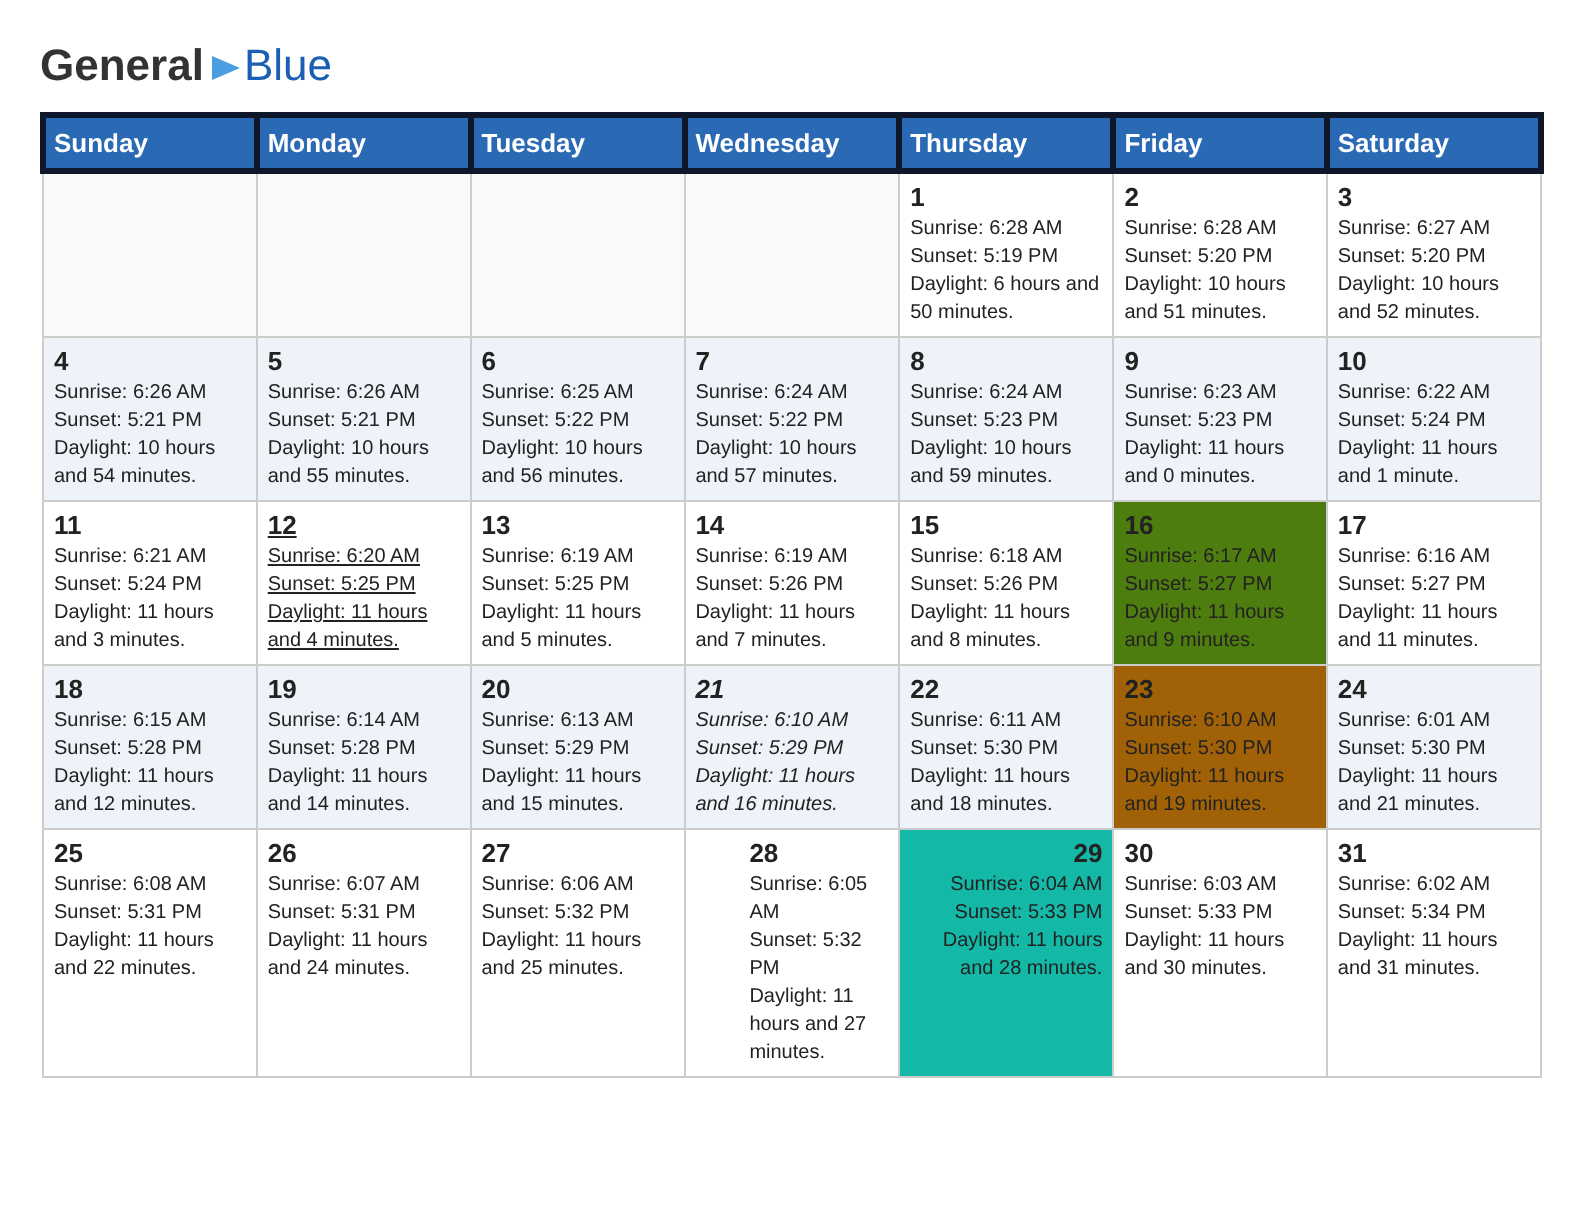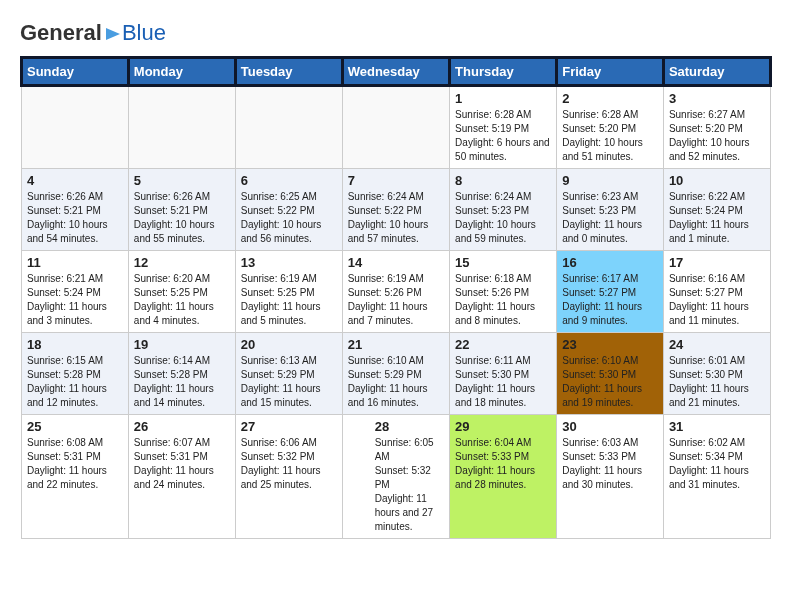--- a/index.html
+++ b/index.html
@@ -204,21 +204,21 @@
       </tr>
       <tr>
         <td style="background: rgb(255, 255, 255);">
         <span class="day-num">11</span>
         <div class="cell-content">
           <span>Sunrise: 6:21 AM</span><br>
           <span>Sunset: 5:24 PM</span><br>
           <span>Daylight: 11 hours and 3 minutes.</span>
         </div>
       </td>
-        <td style="background: rgb(255, 255, 255);">
+        <td style="background: rgb(255, 255, 255); text-decoration: underline;">
         <span class="day-num">12</span>
         <div class="cell-content">
           <span>Sunrise: 6:20 AM</span><br>
           <span>Sunset: 5:25 PM</span><br>
           <span>Daylight: 11 hours and 4 minutes.</span>
         </div>
       </td>
         <td style="background: rgb(255, 255, 255);">
         <span class="day-num">13</span>
         <div class="cell-content">
@@ -236,21 +236,21 @@
         </div>
       </td>
         <td style="background: rgb(255, 255, 255);">
         <span class="day-num">15</span>
         <div class="cell-content">
           <span>Sunrise: 6:18 AM</span><br>
           <span>Sunset: 5:26 PM</span><br>
           <span>Daylight: 11 hours and 8 minutes.</span>
         </div>
       </td>
-        <td style="background: #7dd3fc;">
+        <td style="background: #4d7c0f;">
         <span class="day-num">16</span>
         <div class="cell-content">
           <span>Sunrise: 6:17 AM</span><br>
           <span>Sunset: 5:27 PM</span><br>
           <span>Daylight: 11 hours and 9 minutes.</span>
         </div>
       </td>
         <td style="background: rgb(255, 255, 255);">
         <span class="day-num">17</span>
         <div class="cell-content">
@@ -278,21 +278,21 @@
         </div>
       </td>
         <td style="background: rgb(238, 242, 249);">
         <span class="day-num">20</span>
         <div class="cell-content">
           <span>Sunrise: 6:13 AM</span><br>
           <span>Sunset: 5:29 PM</span><br>
           <span>Daylight: 11 hours and 15 minutes.</span>
         </div>
       </td>
-        <td style="background: rgb(238, 242, 249);">
+        <td style="background: rgb(238, 242, 249); font-style: italic;">
         <span class="day-num">21</span>
         <div class="cell-content">
           <span>Sunrise: 6:10 AM</span><br>
           <span>Sunset: 5:29 PM</span><br>
           <span>Daylight: 11 hours and 16 minutes.</span>
         </div>
       </td>
         <td style="background: rgb(238, 242, 249);">
         <span class="day-num">22</span>
         <div class="cell-content">
@@ -344,21 +344,21 @@
         </div>
       </td>
         <td style="background: rgb(255, 255, 255); padding-left: 32px;">
         <span class="day-num">28</span>
         <div class="cell-content">
           <span>Sunrise: 6:05 AM</span><br>
           <span>Sunset: 5:32 PM</span><br>
           <span>Daylight: 11 hours and 27 minutes.</span>
         </div>
       </td>
-        <td style="background: #bef264;">
+        <td style="background: #14b8a6; text-align: right;">
         <span class="day-num">29</span>
         <div class="cell-content">
           <span>Sunrise: 6:04 AM</span><br>
           <span>Sunset: 5:33 PM</span><br>
           <span>Daylight: 11 hours and 28 minutes.</span>
         </div>
       </td>
         <td style="background: rgb(255, 255, 255);">
         <span class="day-num">30</span>
         <div class="cell-content">

